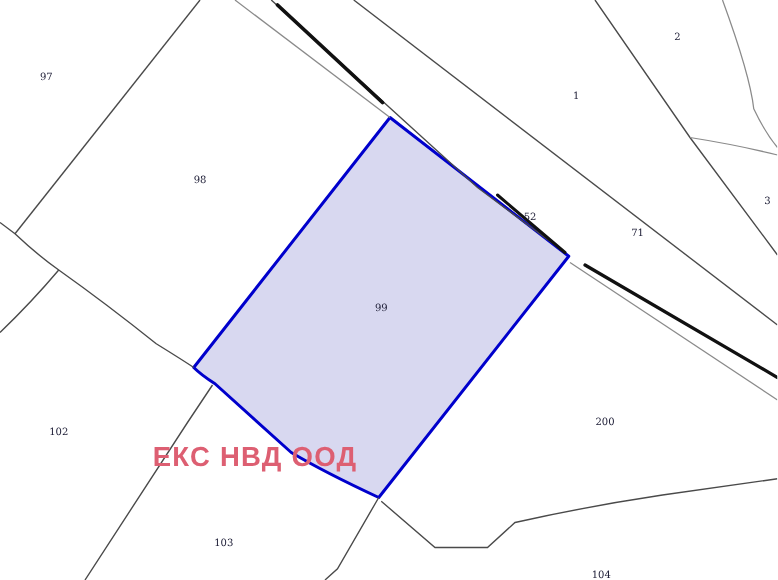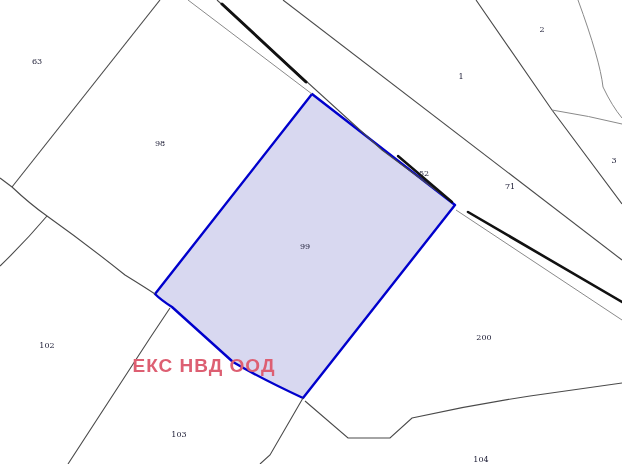--- a/index.html
+++ b/index.html
@@ -9,21 +9,21 @@
   }
   .map-stage svg{position:absolute;left:0;top:0;}
   .parcel-label{
     position:absolute;transform:translate(-50%,-50%);
     font-size:8px;line-height:1;color:#1a1a33;white-space:nowrap;
     font-family:"DejaVu Serif","Liberation Serif",serif;
   }
   .watermark{
     position:absolute;transform:translate(-50%,-50%);
     font-family:"Liberation Sans","DejaVu Sans",sans-serif;
-    font-weight:bold;font-size:19px;letter-spacing:1px;white-space:nowrap;
+    font-weight:bold;font-size:22px;letter-spacing:1px;white-space:nowrap;
     color:var(--watermark-color,#dd5f72);
   }
   
   .boundary{fill:none;stroke:var(--boundary-color,#4a4a4a);stroke-width:1.1;}
   .boundary-light{fill:none;stroke:#8a8a8a;stroke-width:1;}
   .road-thick{fill:none;stroke:var(--road-color,#111111);stroke-width:3;stroke-linecap:round;}
   .selected-parcel{
     stroke:var(--selected-parcel-stroke,#0000cc);stroke-width:2.4;
     fill:var(--selected-parcel-fill,rgba(125,125,205,0.30));
     stroke-linejoin:round;
@@ -54,21 +54,21 @@
 
     <path class="road-thick" d="M222,4 L306,82"></path>
     <path class="road-thick" style="stroke-width:2.4" d="M398,156 L452,202"></path>
     <path class="road-thick" style="stroke-width:2.6" d="M468,212 L622,302"></path>
 
     <path class="boundary" d="M476,0 L552,110 L622,204"></path>
     <path class="boundary-light" d="M552,110 Q590,116 622,124"></path>
     <path class="boundary-light" d="M578,0 Q600,60 603,87 Q612,106 622,118"></path>
   </svg>
 
-  <span class="parcel-label" style="left: 37px; top: 62px;">63</span>
+  <span class="parcel-label" style="left: 37px; top: 62px;">97</span>
   <span class="parcel-label" style="left: 160px; top: 144px;">98</span>
   <span class="parcel-label" style="left: 305px; top: 247px;">99</span>
   <span class="parcel-label" style="left: 424px; top: 174px;">52</span>
   <span class="parcel-label" style="left: 510px; top: 187px;">71</span>
   <span class="parcel-label" style="left: 461px; top: 77px;">1</span>
   <span class="parcel-label" style="left: 542px; top: 30px;">2</span>
   <span class="parcel-label" style="left: 614px; top: 161px;">3</span>
   <span class="parcel-label" style="left: 484px; top: 338px;">200</span>
   <span class="parcel-label" style="left: 47px; top: 346px;">102</span>
   <span class="parcel-label" style="left: 179px; top: 435px;">103</span>

